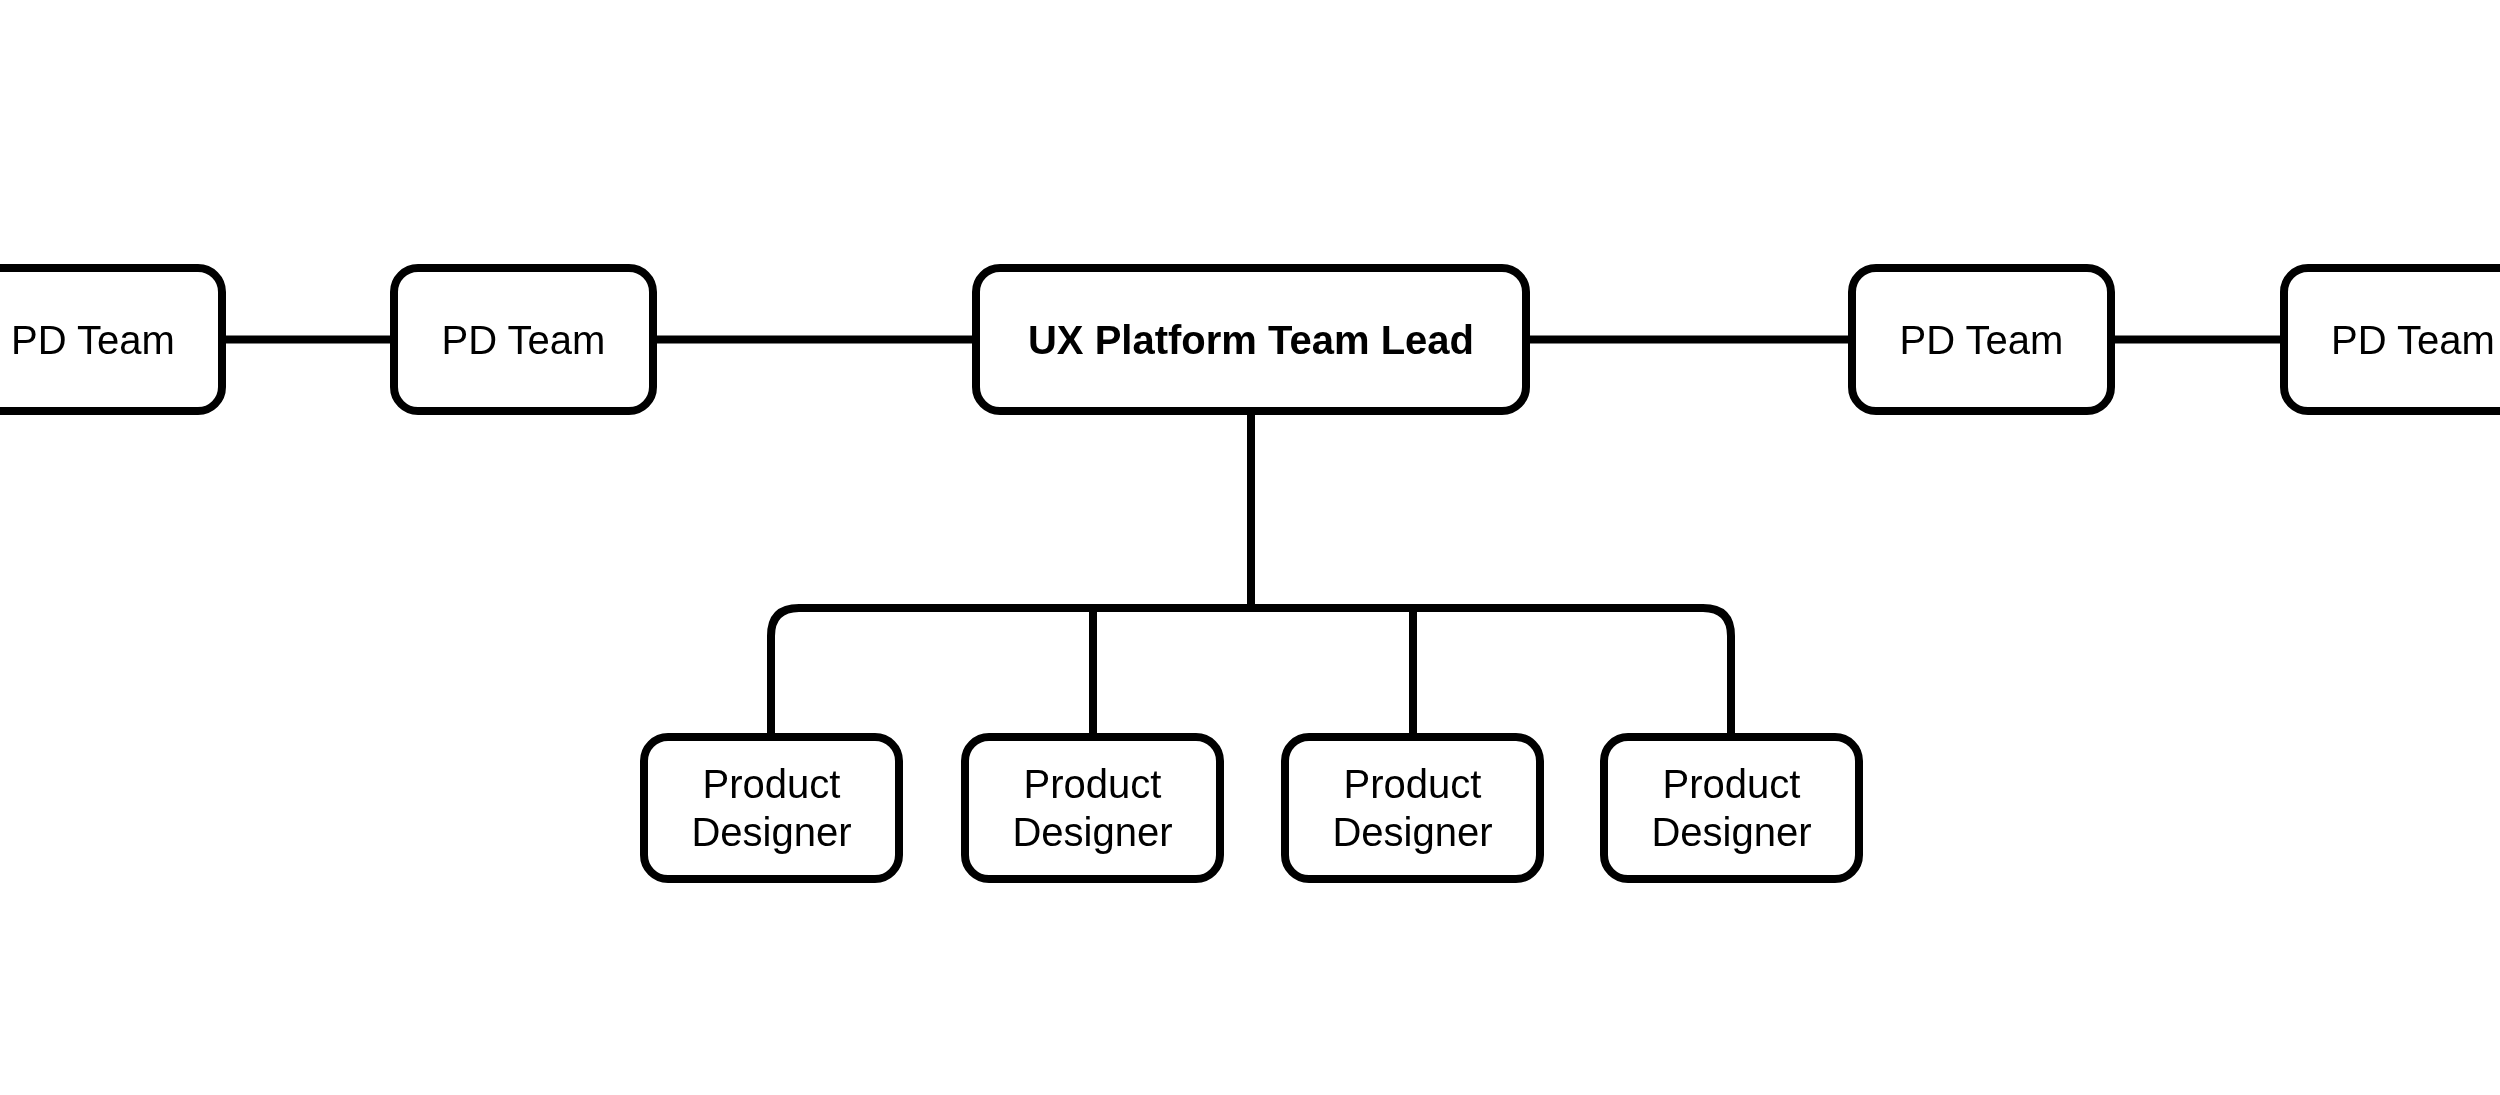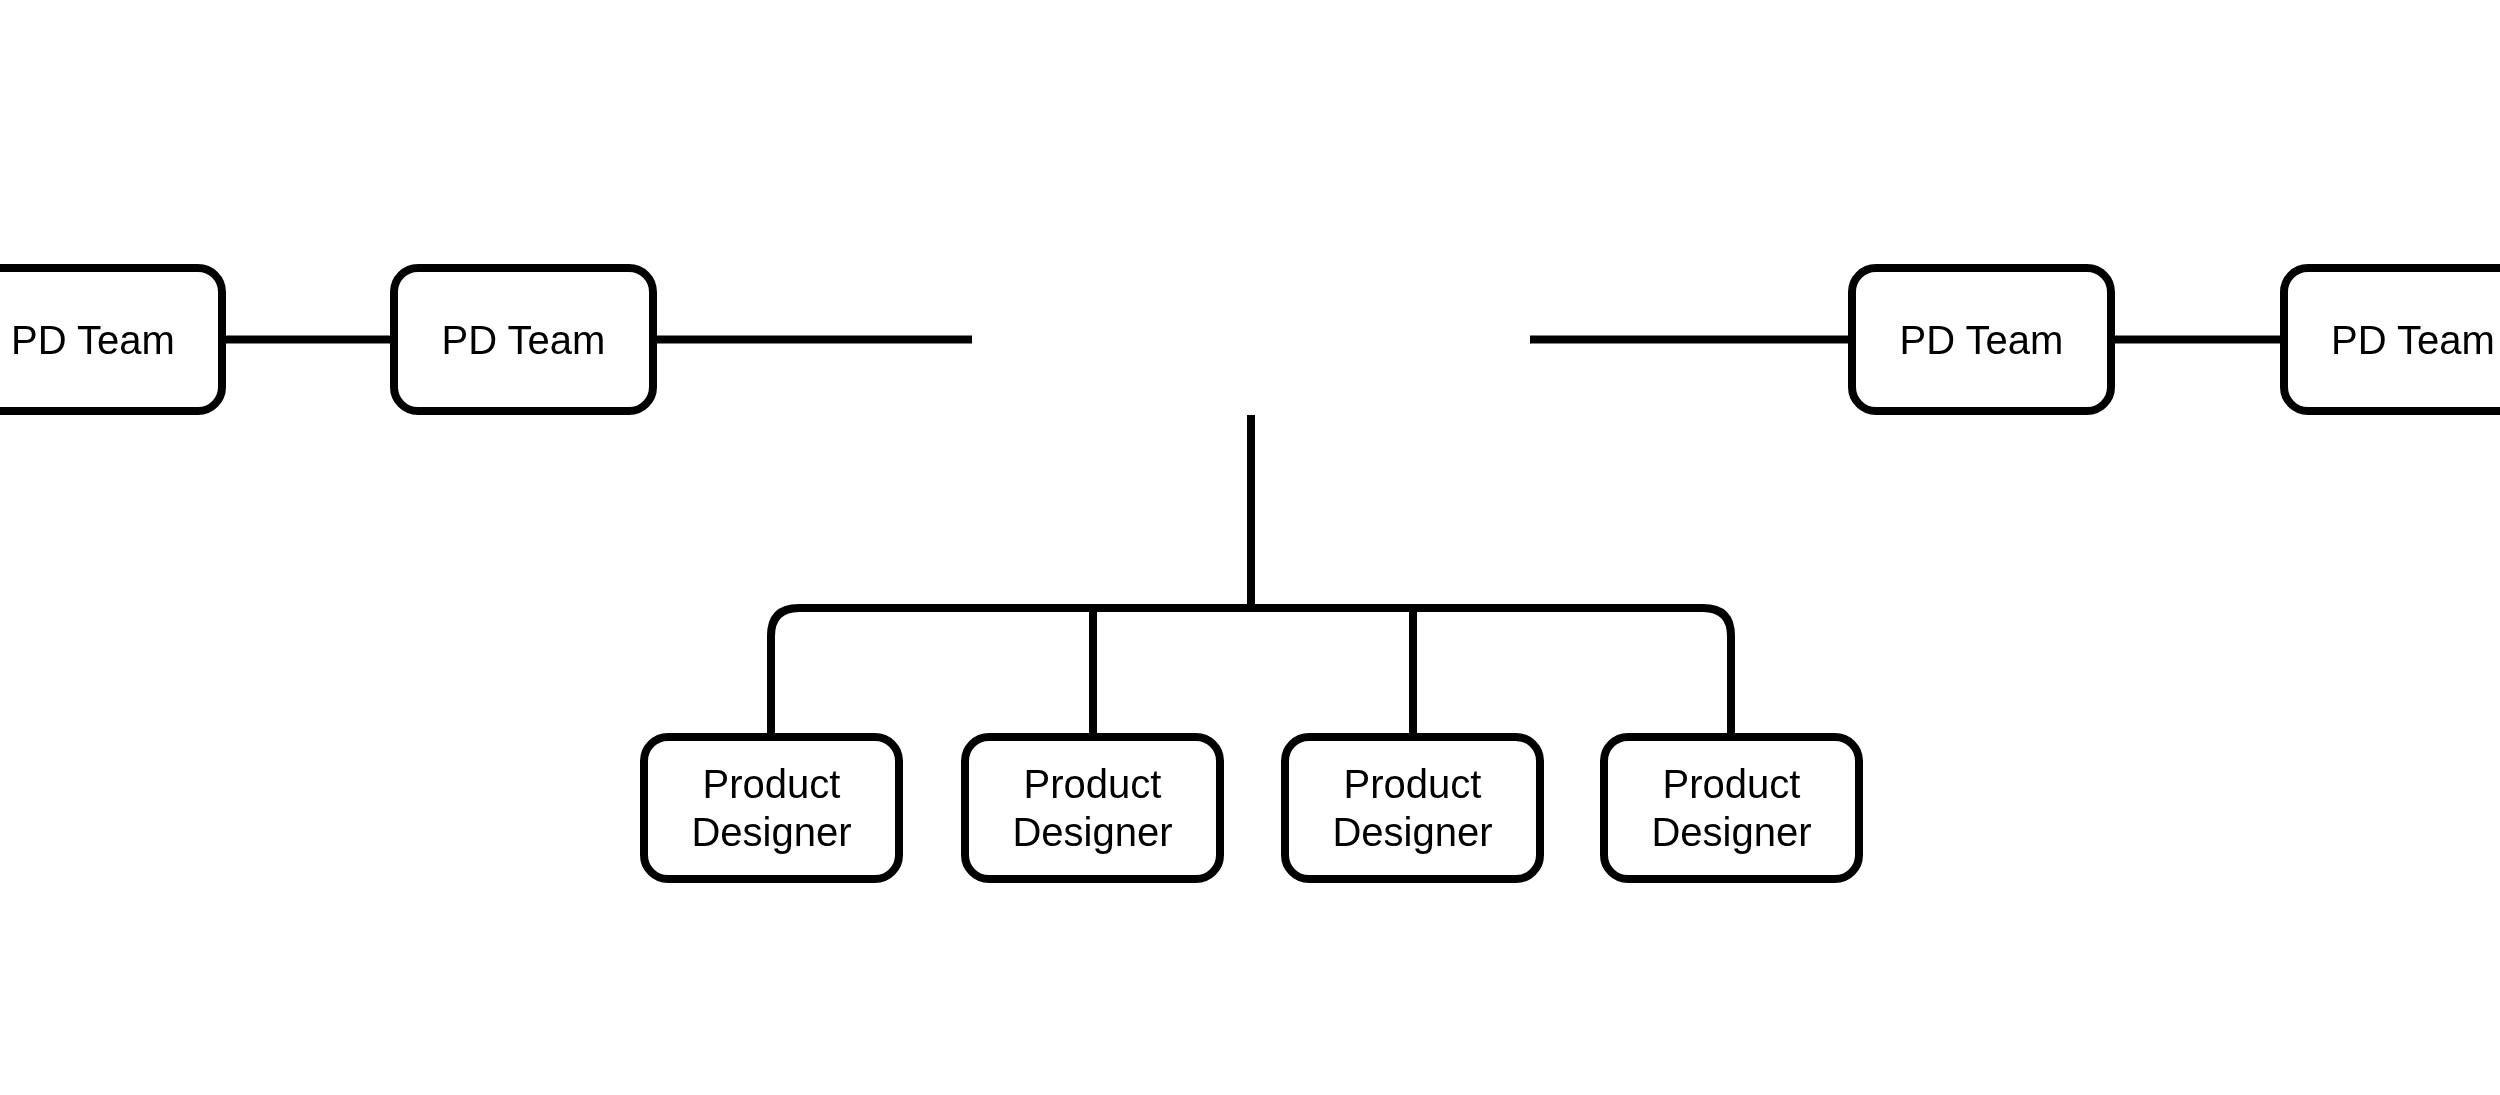--- a/index.html
+++ b/index.html
@@ -84,20 +84,23 @@
   </svg>
 
   <div class="node n-pd1">
     <span class="label">PD Team</span>
   </div>
 
   <div class="node n-pd2">
     <span class="label">PD Team</span>
   </div>
 
+  <div class="node lead n-lead">
+    <span class="label">UX Platform Team Lead</span>
+  </div>
 
   <div class="node n-pd3">
     <span class="label">PD Team</span>
   </div>
 
   <div class="node n-pd4">
     <span class="label">PD Team</span>
   </div>
 
   <div class="node n-des1">

